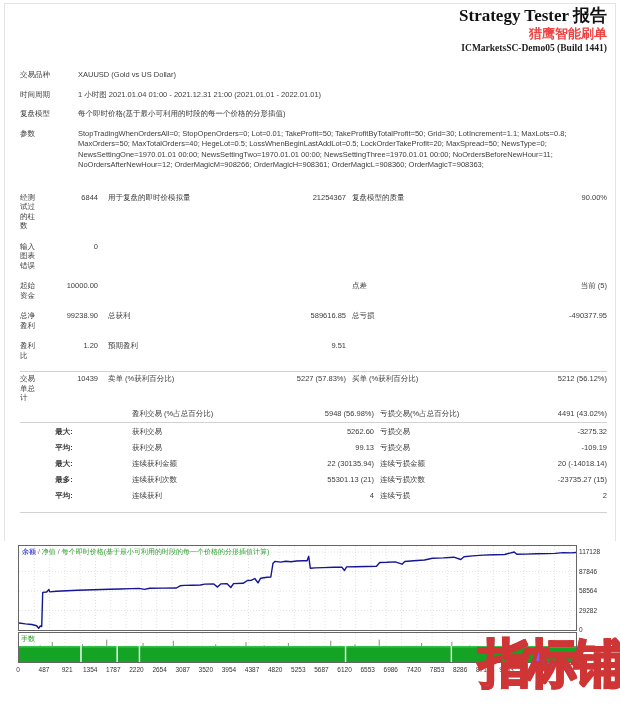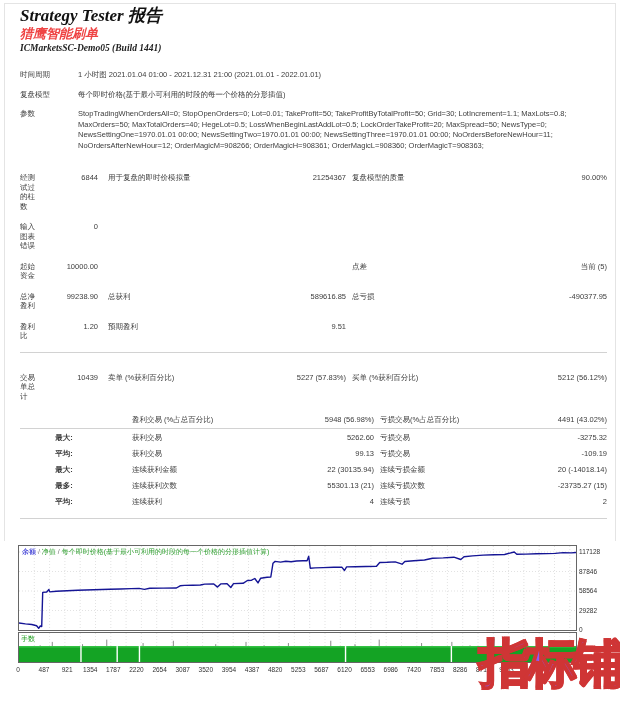--- a/index.html
+++ b/index.html
@@ -3,34 +3,34 @@
 <meta charset="utf-8">
 <style>
   html,body{margin:0;padding:0;}
   body{
     width:620px;height:705px;position:relative;background:#fff;overflow:hidden;
     font-family:"Liberation Sans","DejaVu Sans",sans-serif;color:#3c3c3c;
   }
   .page-border{position:absolute;left:4px;top:3px;right:4px;bottom:3px;border:1px solid #e4e4e4;pointer-events:none;}
   #report{position:absolute;left:20px;top:6px;width:587px;}
   
-  #hdr{text-align:left;font-style:italic;}
+  #hdr{text-align:right;}
   #hdr .title{font-family:"Liberation Serif","DejaVu Serif",serif;font-weight:bold;font-size:17px;line-height:20px;color:#111;}
   #hdr .subtitle{font-weight:bold;font-size:13px;line-height:16px;color:#ef4444;}
   #hdr .server{font-family:"Liberation Serif","DejaVu Serif",serif;font-weight:bold;font-size:9.5px;line-height:12px;color:#222;}
   
   #info-rows{margin-top:16px;font-size:7.5px;line-height:10.5px;}
   .i-row{display:flex;margin-bottom:9px;}
   .i-label{width:58px;flex:none;}
   .i-value{flex:1;}
   
   #stats-main{margin-top:22px;font-size:7.5px;line-height:9.5px;}
   .s-row{display:flex;margin-bottom:11px;}
   .s-row.gap{margin-top:5px;}
-  .s-row.sep{border-top:1px solid #d2d2d2;padding-top:20px;margin-bottom:14px;}
+  .s-row.sep{border-top:1px solid #d2d2d2;padding-top:2px;margin-bottom:6px;}
   .s-label{width:32px;flex:none;white-space:pre-line;}
   .s-v1{width:46px;flex:none;text-align:right;}
   .s-l2{width:150px;flex:none;margin-left:10px;}
   .s-v2{width:88px;flex:none;text-align:right;}
   .s-l3{flex:1;margin-left:6px;}
   .s-v3{min-width:110px;text-align:right;}
   
   #stats-trades{font-size:7.5px;line-height:10px;border-bottom:1px solid #d2d2d2;padding-bottom:5px;}
   .t-row{display:flex;align-items:center;margin-bottom:6px;}
   .t-row.first{margin-bottom:3px;}
@@ -65,20 +65,24 @@
 <div class="page-border"></div>
 
 <div id="report">
   <div id="hdr">
     <div class="title">Strategy Tester 报告</div>
     <div class="subtitle">猎鹰智能刷单</div>
     <div class="server">ICMarketsSC-Demo05 (Build 1441)</div>
   </div>
 
   <div id="info-rows">
+      <div class="i-row">
+        <div class="i-label">交易品种</div>
+        <div class="i-value">XAUUSD (Gold vs US Dollar)</div>
+      </div>
       <div class="i-row">
         <div class="i-label">时间周期</div>
         <div class="i-value">1 小时图 2021.01.04 01:00 - 2021.12.31 21:00 (2021.01.01 - 2022.01.01)</div>
       </div>
       <div class="i-row">
         <div class="i-label">复盘模型</div>
         <div class="i-value">每个即时价格(基于最小可利用的时段的每一个价格的分形插值)</div>
       </div>
       <div class="i-row">
         <div class="i-label">参数</div>

